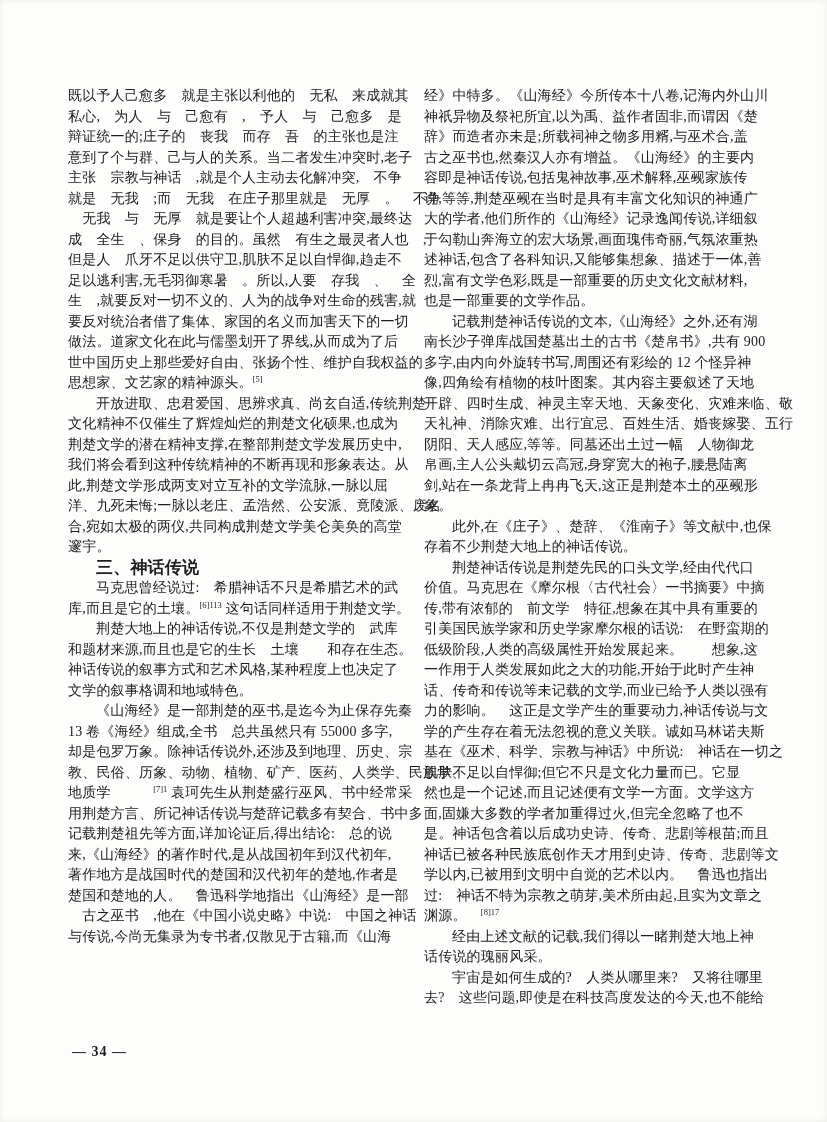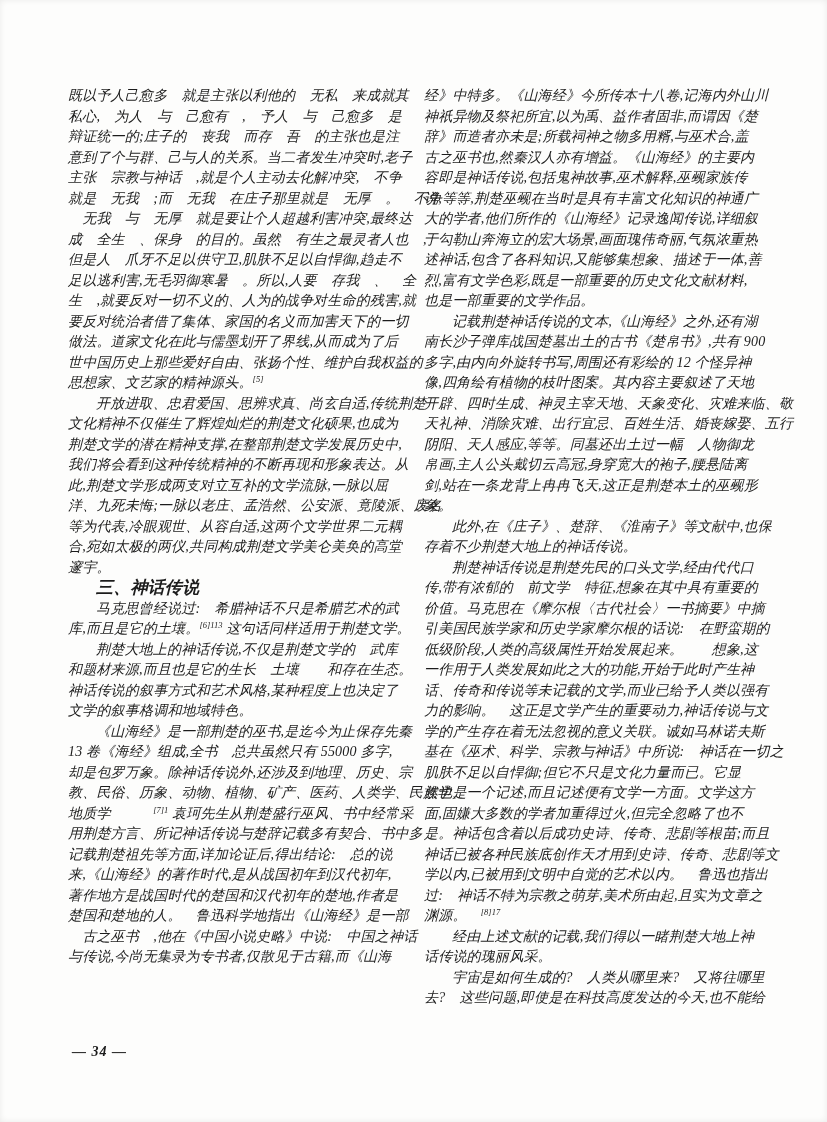--- a/index.html
+++ b/index.html
@@ -10,21 +10,20 @@
   .page {
     position: relative;
     width: 827px;
     height: 1122px;
     margin: 0 auto;
     background: #fdfdfc;
     box-shadow: inset 0 0 6px rgba(0,0,0,0.08);
     overflow: hidden;
     font-family: "Liberation Serif", "DejaVu Serif", serif;
     color: #1c1c1c;
-    font-style: italic;
   }
   .column {
     position: absolute;
     top: 86px;
     width: 345px;
   }
   .column.left  { left: 68px; }
   .column.right { left: 424px; }
   .line {
     height: 20.5px;
@@ -73,21 +72,20 @@
       <div class="line">要反对统治者借了集体、家国的名义而加害天下的一切</div>
       <div class="line">做法。道家文化在此与儒墨划开了界线,从而成为了后</div>
       <div class="line">世中国历史上那些爱好自由、张扬个性、维护自我权益的</div>
       <div class="line">思想家、文艺家的精神源头。<sup>[5]</sup></div>
       <div class="line indent">开放进取、忠君爱国、思辨求真、尚玄自适,传统荆楚</div>
       <div class="line">文化精神不仅催生了辉煌灿烂的荆楚文化硕果,也成为</div>
       <div class="line">荆楚文学的潜在精神支撑,在整部荆楚文学发展历史中,</div>
       <div class="line">我们将会看到这种传统精神的不断再现和形象表达。从</div>
       <div class="line">此,荆楚文学形成两支对立互补的文学流脉,一脉以屈</div>
       <div class="line">洋、九死未悔;一脉以老庄、孟浩然、公安派、竟陵派、废名</div>
-      <div class="line">等为代表,冷眼观世、从容自适,这两个文学世界二元耦</div>
       <div class="line">合,宛如太极的两仪,共同构成荆楚文学美仑美奂的高堂</div>
       <div class="line">邃宇。</div>
       <div class="line heading indent">三、神话传说</div>
       <div class="line indent">马克思曾经说过:　希腊神话不只是希腊艺术的武</div>
       <div class="line">库,而且是它的土壤。<sup>[6]113</sup> 这句话同样适用于荆楚文学。</div>
       <div class="line indent">荆楚大地上的神话传说,不仅是荆楚文学的　武库</div>
       <div class="line">和题材来源,而且也是它的生长　土壤　　和存在生态。</div>
       <div class="line">神话传说的叙事方式和艺术风格,某种程度上也决定了</div>
       <div class="line">文学的叙事格调和地域特色。</div>
       <div class="line indent">《山海经》是一部荆楚的巫书,是迄今为止保存先秦</div>
@@ -121,22 +119,22 @@
       <div class="line">像,四角绘有植物的枝叶图案。其内容主要叙述了天地</div>
       <div class="line">开辟、四时生成、神灵主宰天地、天象变化、灾难来临、敬</div>
       <div class="line">天礼神、消除灾难、出行宜忌、百姓生活、婚丧嫁娶、五行</div>
       <div class="line">阴阳、天人感应,等等。同墓还出土过一幅　人物御龙</div>
       <div class="line">帛画,主人公头戴切云高冠,身穿宽大的袍子,腰悬陆离</div>
       <div class="line">剑,站在一条龙背上冉冉飞天,这正是荆楚本土的巫觋形</div>
       <div class="line">象。</div>
       <div class="line indent">此外,在《庄子》、楚辞、《淮南子》等文献中,也保</div>
       <div class="line">存着不少荆楚大地上的神话传说。</div>
       <div class="line indent">荆楚神话传说是荆楚先民的口头文学,经由代代口</div>
+      <div class="line">价值。马克思在《摩尔根〈古代社会〉一书摘要》中摘</div>
       <div class="line">传,带有浓郁的　前文学　特征,想象在其中具有重要的</div>
-      <div class="line">价值。马克思在《摩尔根〈古代社会〉一书摘要》中摘</div>
       <div class="line">引美国民族学家和历史学家摩尔根的话说:　在野蛮期的</div>
       <div class="line">低级阶段,人类的高级属性开始发展起来。　　想象,这</div>
       <div class="line">一作用于人类发展如此之大的功能,开始于此时产生神</div>
       <div class="line">话、传奇和传说等未记载的文学,而业已给予人类以强有</div>
       <div class="line">力的影响。　这正是文学产生的重要动力,神话传说与文</div>
       <div class="line">学的产生存在着无法忽视的意义关联。诚如马林诺夫斯</div>
       <div class="line">基在《巫术、科学、宗教与神话》中所说:　神话在一切之</div>
       <div class="line">肌肤不足以自悍御;但它不只是文化力量而已。它显</div>
       <div class="line">然也是一个记述,而且记述便有文学一方面。文学这方</div>
       <div class="line">面,固嫌大多数的学者加重得过火,但完全忽略了也不</div>

